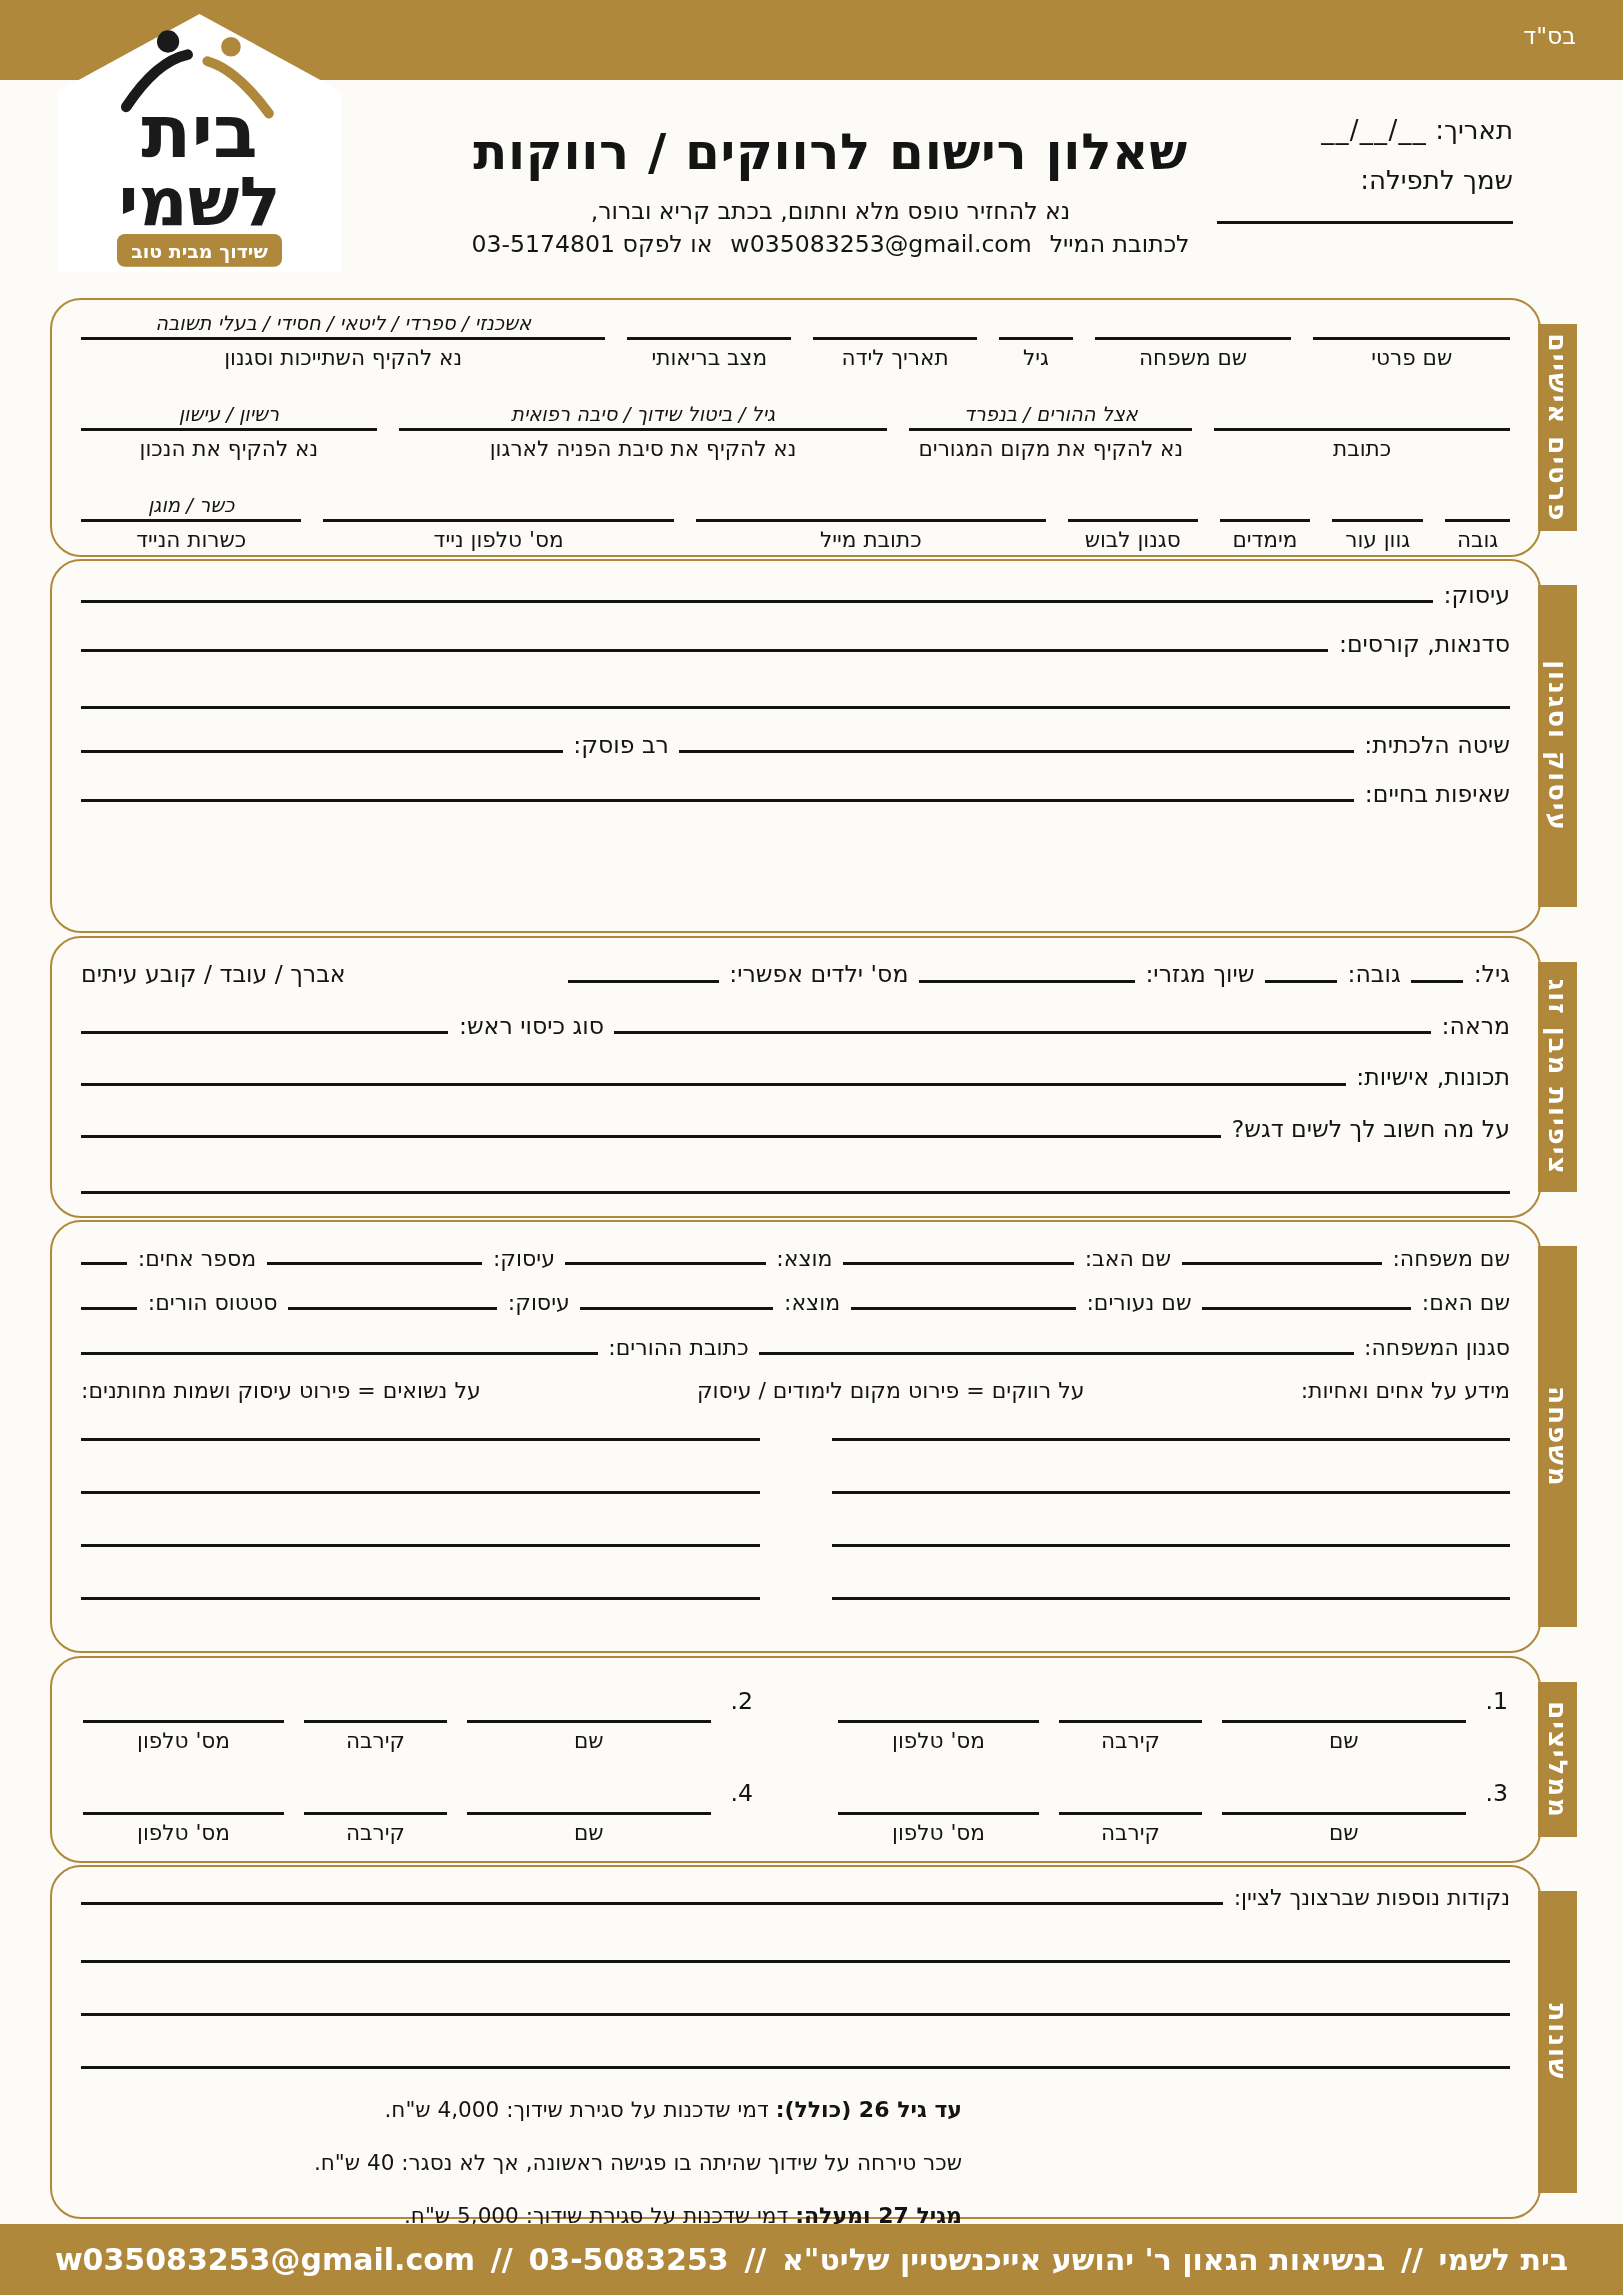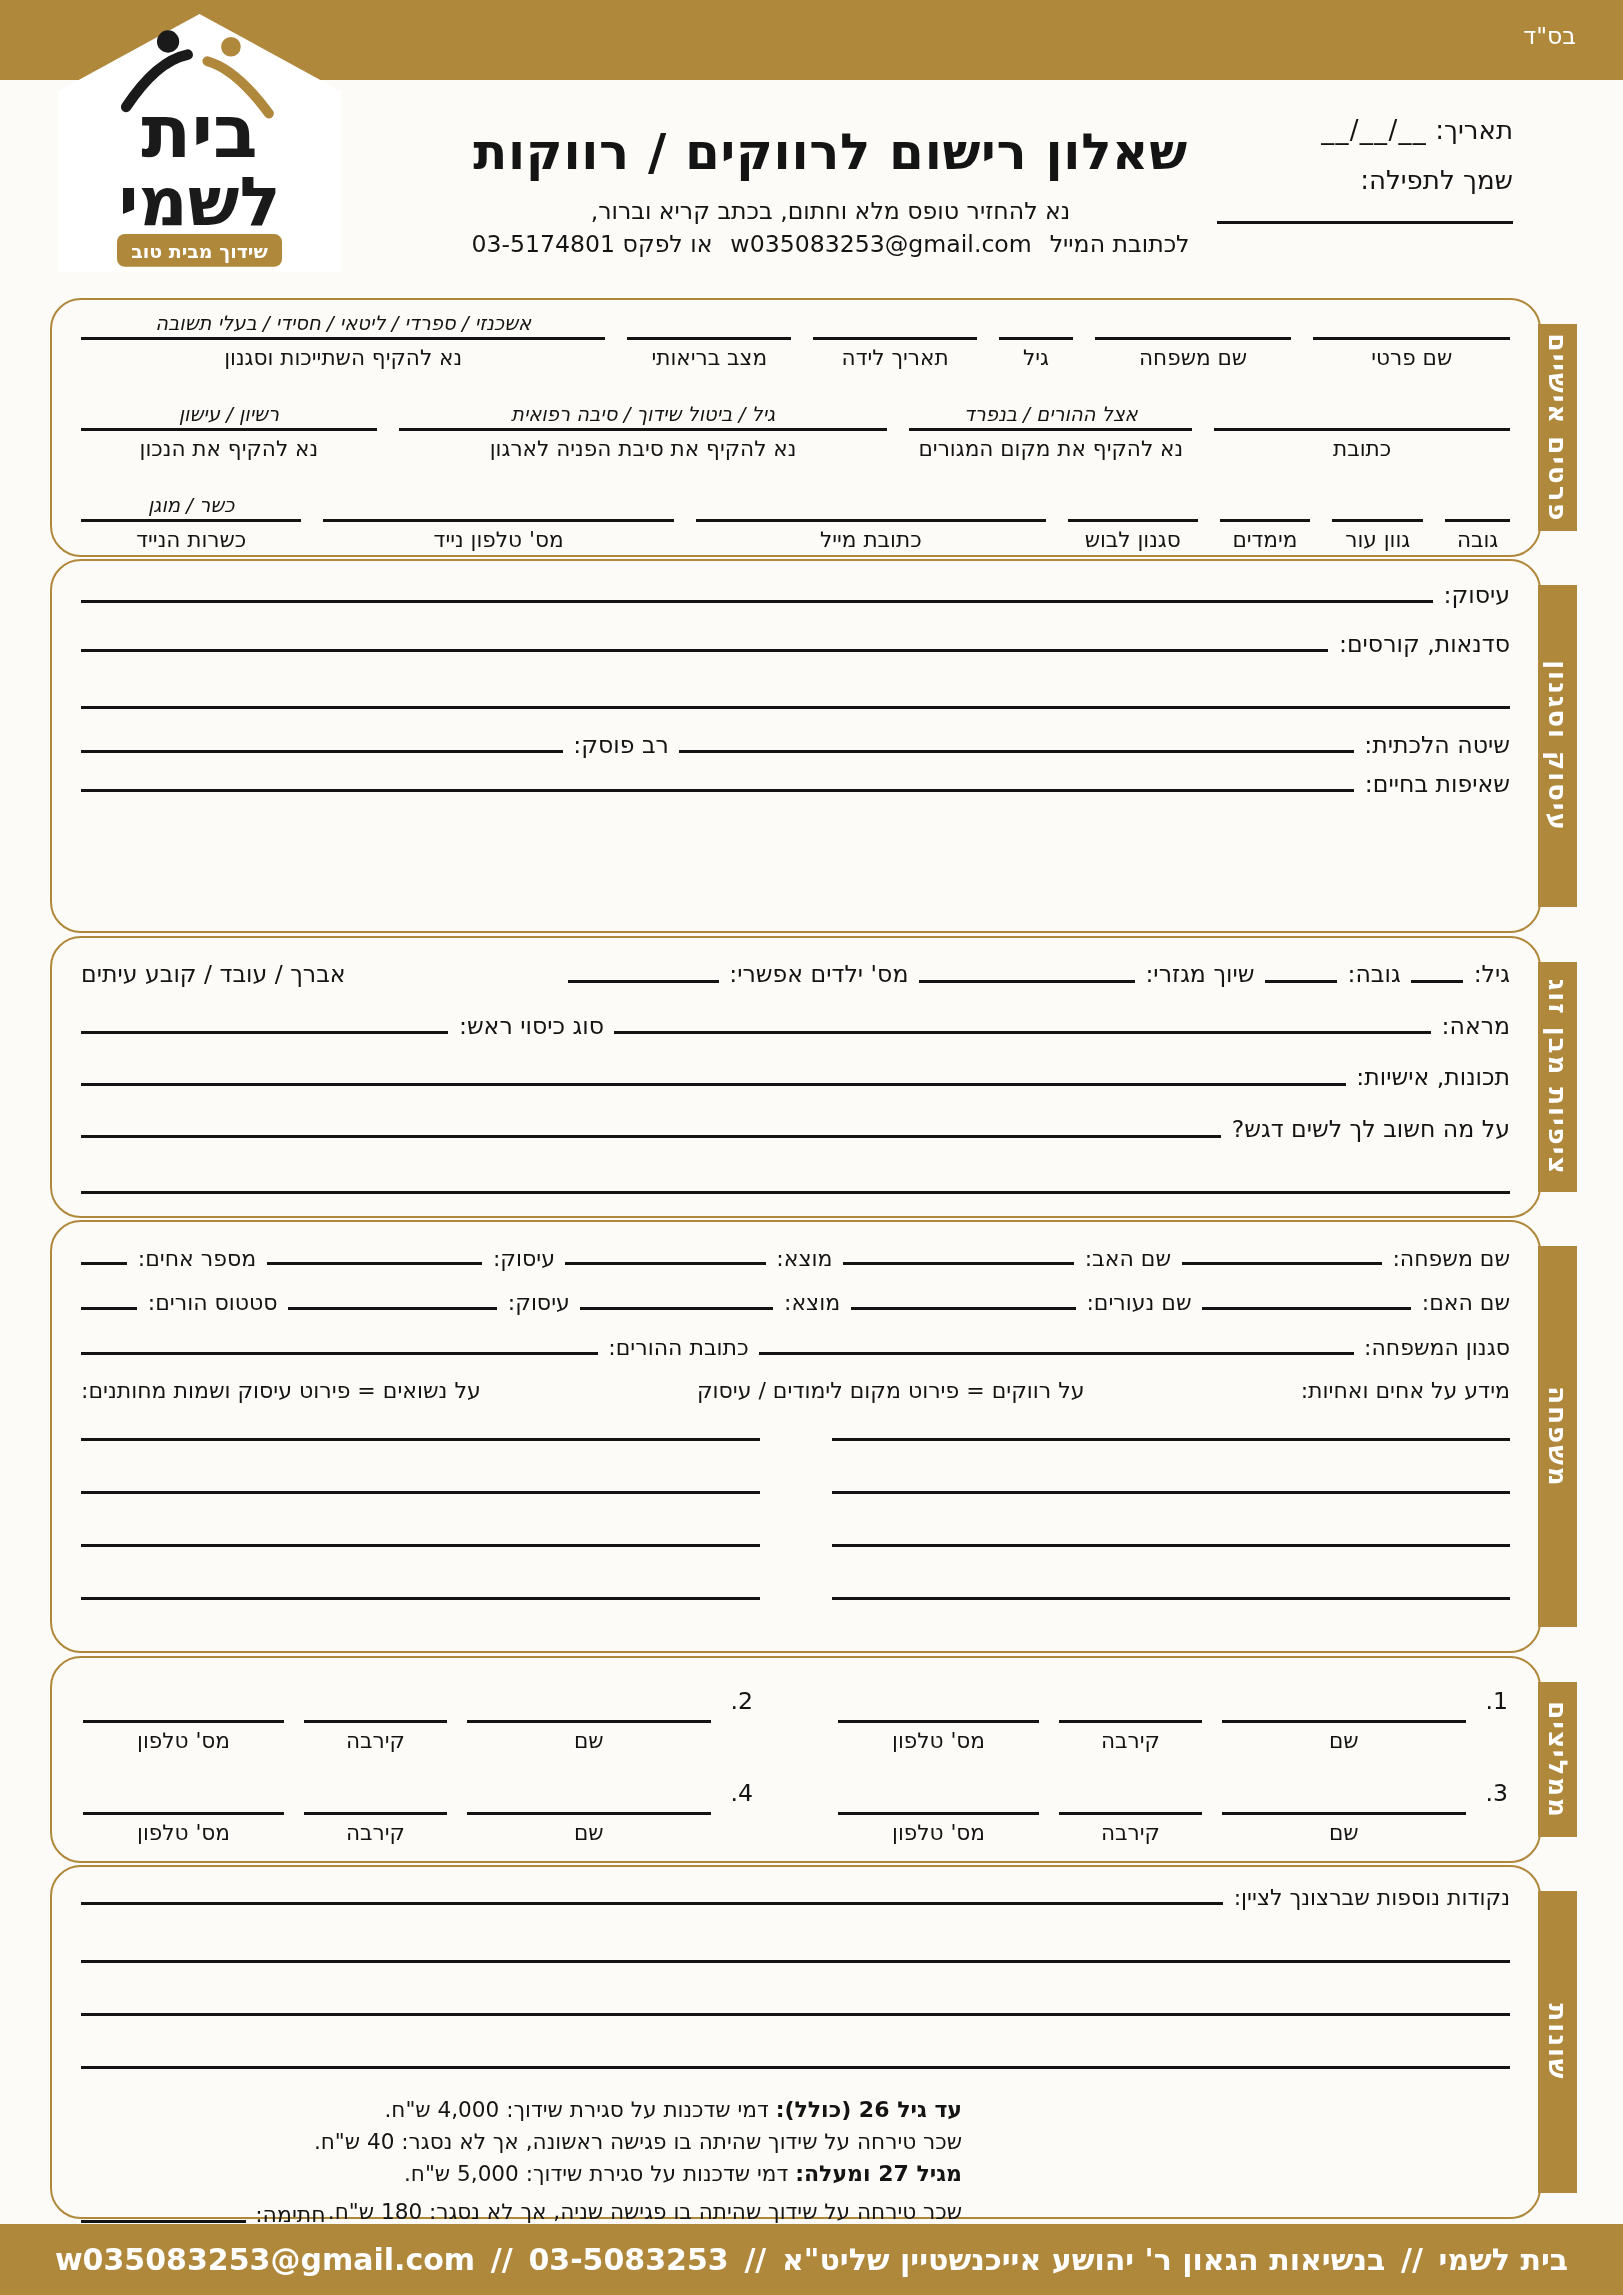--- a/index.html
+++ b/index.html
@@ -48,21 +48,21 @@
   .col .bl:first-child{margin-top:0;}
 
   
   .refrow{display:flex;gap:85px;padding:0 31px;margin-top:29px;}
   .ref{flex:1;display:flex;align-items:flex-start;gap:19.6px;}
   .ref .rnum{font-size:23.6px;}
   .ref .f{margin-top:33px;}
 
   
   .fees{margin-top:26px;padding-right:577px;padding-left:31px;font-size:21.6px;}
-  .fee{margin-top:2px;line-height:30px;}
+  .fee{margin-top:23px;line-height:30px;}
   .fee b{font-size:22px;}
   .sigrow{display:flex;align-items:flex-end;margin-top:7.9px;padding:0 29px;font-size:21.6px;}
   .sigwrap{margin-right:auto;display:flex;align-items:flex-end;gap:9.2px;font-size:22px;}
   .sigline{width:165px;border-bottom:3.3px solid #141414;margin-bottom:3.9px;}
 
   .footer{position:absolute;left:0;bottom:0;width:100%;height:71px;background:#b0883c;
           display:flex;align-items:center;justify-content:center;gap:15.7px;
           color:#fff;font-weight:bold;font-size:30px;}
 </style>
 </head>
@@ -215,21 +215,21 @@
       <span class="ilb">סדנאות, קורסים:</span>
         <span class="iln" style="flex:1"></span>
     </div>
     <div class="bare" style="margin-top:48px;"></div>
     <div class="lrow" style="margin-top:22px;">
       <span class="ilb">שיטה הלכתית:</span>
         <span class="iln" style="flex:1.4"></span>
       <span class="ilb">רב פוסק:</span>
         <span class="iln" style="flex:1"></span>
     </div>
-    <div class="lrow" style="margin-top:11px;">
+    <div class="lrow" style="margin-top:21px;">
       <span class="ilb">שאיפות בחיים:</span>
         <span class="iln" style="flex:1"></span>
     </div>
   </div>
 
   <div class="sec" style="top:936px;height:278px;">
     <div class="tab">
         <span>ציפיות מבן זוג</span>
       </div>
 

